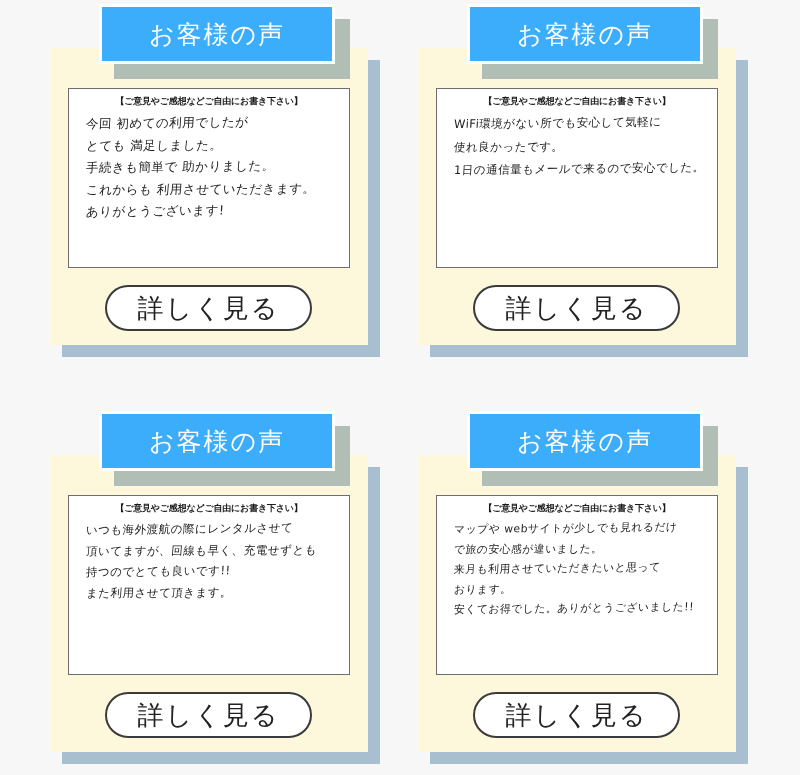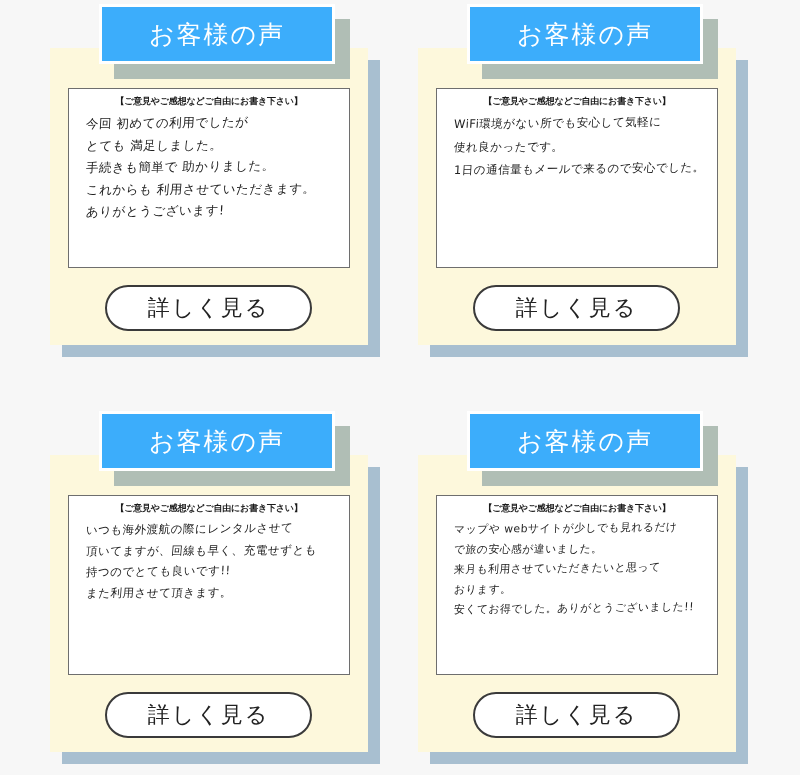--- a/index.html
+++ b/index.html
@@ -130,21 +130,21 @@
     border-radius: 23px;
     box-sizing: border-box;
     z-index: 5;
     display: flex;
     align-items: center;
     justify-content: center;
     cursor: pointer;
     padding: 0;
   }
   .detail-button-text {
-    font-size: 22px;
+    font-size: 26px;
     color: #222222;
     letter-spacing: 2px;
     line-height: 1;
     white-space: nowrap;
   }
 </style>
 </head>
 <body>
 
 <div class="board">

